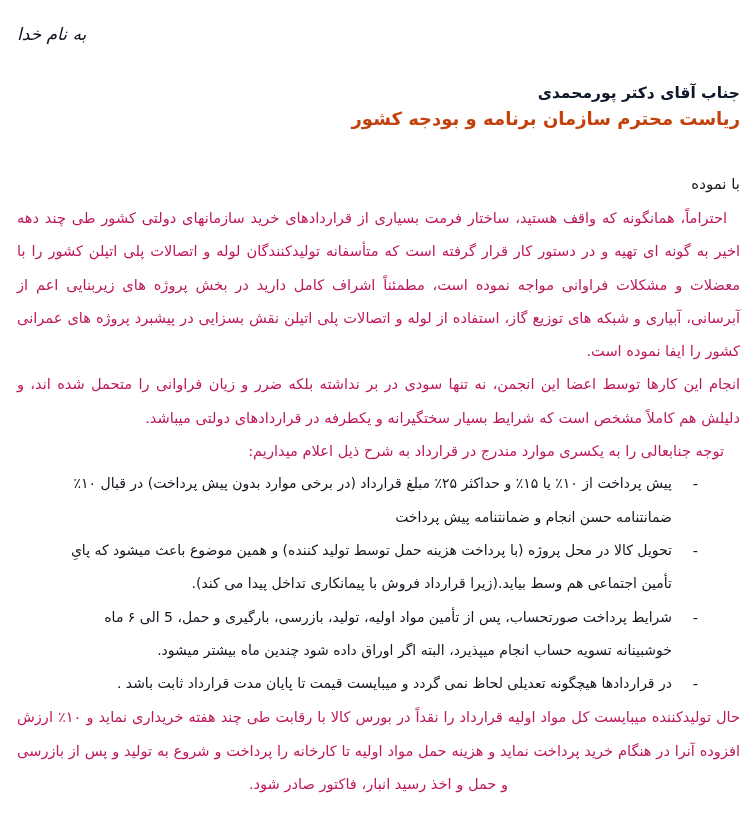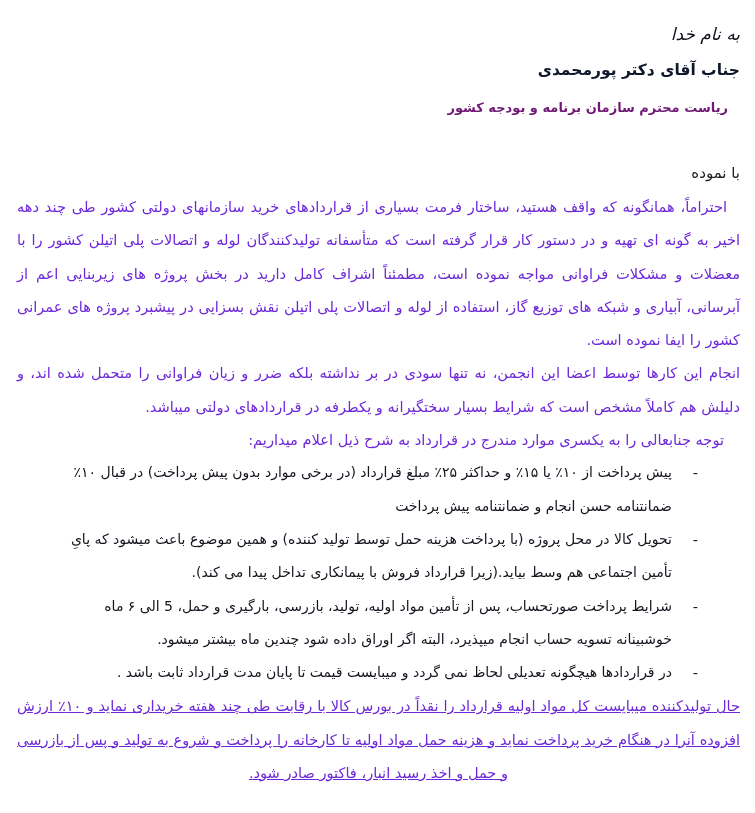--- a/index.html
+++ b/index.html
@@ -13,52 +13,52 @@
     height: 813px;
     box-sizing: border-box;
     background: #ffffff;
     padding: 20px 15px 0 17px;
     direction: rtl;
     font-family: "DejaVu Sans", sans-serif;
     color: #1c1c1c;
     overflow: hidden;
   }
   .bismillah {
-    text-align: right;
+    text-align: left;
     font-style: italic;
     font-size: 17px;
     color: #10131f;
-    margin: 4px 0 13px 0;
+    margin: 4px 0 36px 0;
     letter-spacing: 1px;
   }
   .recipient-name {
     font-weight: bold;
     font-size: 15.5px;
     color: #0f172a;
     line-height: 26px;
     margin: 0;
   }
   .recipient-title {
     font-weight: bold;
-    font-size: 13px;
-    color: #701a75;
+    font-size: 18px;
+    color: #c2410c;
     line-height: 26px;
-    margin: 12px;
+    margin: 0;
   }
   .salutation {
     margin-top: 36px;
     font-size: 15px;
     line-height: 33px;
   }
   .body-block p {
     margin: 0;
     font-size: 14.6px;
     line-height: 33.3px;
     text-align: justify;
-    color: #6d28d9;
+    color: #be185d;
   }
   p.first-indent { text-indent: 13px; }
   p.small-indent { text-indent: 16px; }
   .bullet {
     display: flex;
     direction: rtl;
     padding-right: 42px;
     padding-left: 42px;
     box-sizing: border-box;
   }
@@ -76,21 +76,20 @@
     text-align: right;
     color: #15151f;
   }
   .closing {
     margin: 0;
     font-size: 14.6px;
     line-height: 33.3px;
     text-align: justify;
     text-align-last: center;
     color: #15151f;
-    text-decoration: underline;
   }
 </style>
 </head>
 <body>
 
 <div class="page">
 
   <div class="bismillah">به نام خدا</div>
 
   <div>

